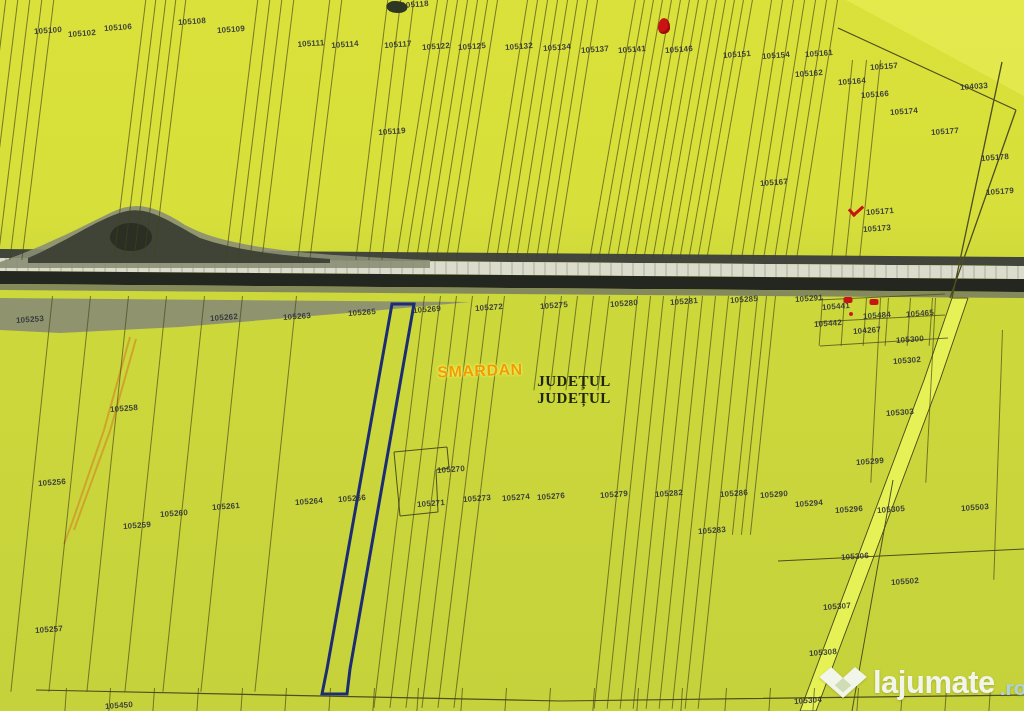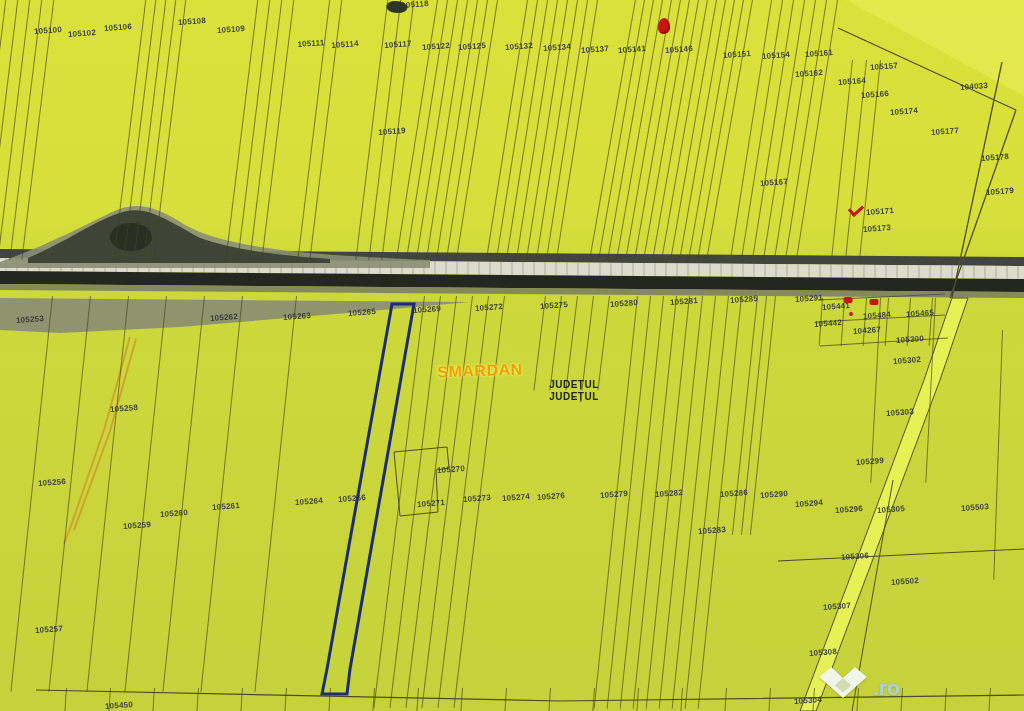--- a/index.html
+++ b/index.html
@@ -32,22 +32,22 @@
   .red-patch{width:9px;height:6px;background:var(--red);border-radius:2px;}
   .red-dot{width:4px;height:4px;background:var(--red);border-radius:50%;}
   .place{position:absolute;z-index:6;white-space:nowrap;}
   #smardan{
     left:480px;top:371px;transform:translate(-50%,-50%) rotate(-2deg);
     font-size:16px;font-weight:700;letter-spacing:.5px;color:var(--orange);
     text-shadow:0 0 2px rgba(255,255,130,.9),0 0 4px rgba(255,255,130,.6);
   }
   #county{
     left:574px;top:390px;transform:translate(-50%,-50%);
-    font-size:10px;font-weight:700;line-height:1.15;letter-spacing:.5px;
-    color:var(--county);text-align:center;
+    font-size:15px;font-weight:700;line-height:1.15;letter-spacing:.5px;
+    color:var(--county);text-align:center;font-family:Liberation Serif, serif;
   }
   #watermark{
     position:absolute;left:818px;top:666px;z-index:9;display:flex;align-items:center;gap:5px;
     filter:drop-shadow(0 1px 1px rgba(60,60,20,.25));
   }
   #watermark .brand{font-size:31px;font-weight:700;color:var(--wm_white);line-height:1;letter-spacing:-.5px;}
   #watermark .tld{font-size:21px;font-weight:700;color:var(--wm_blue);line-height:1;align-self:flex-end;padding-bottom:1px;}
 </style>
 </head>
 <body>
@@ -308,16 +308,17 @@
   <div class="place" id="county">
     <div>JUDEȚUL</div>
     <div>JUDEȚUL</div>
   </div>
 
   <div id="watermark">
     <svg width="50" height="33" viewBox="0 0 54 36">
       <path d="M1,12 L14,1 L27,13 L40,1 L53,12 L27,35 Z" style="fill:var(--wm_white)"></path>
       <path d="M27,13 L18,21 L27,29 L36,21 Z" fill="#cfdcb4"></path>
     </svg>
+    <span class="brand">lajumate</span>
       <span class="tld">.ro</span>
   </div>
 
 </div>
 
 </body></html>

